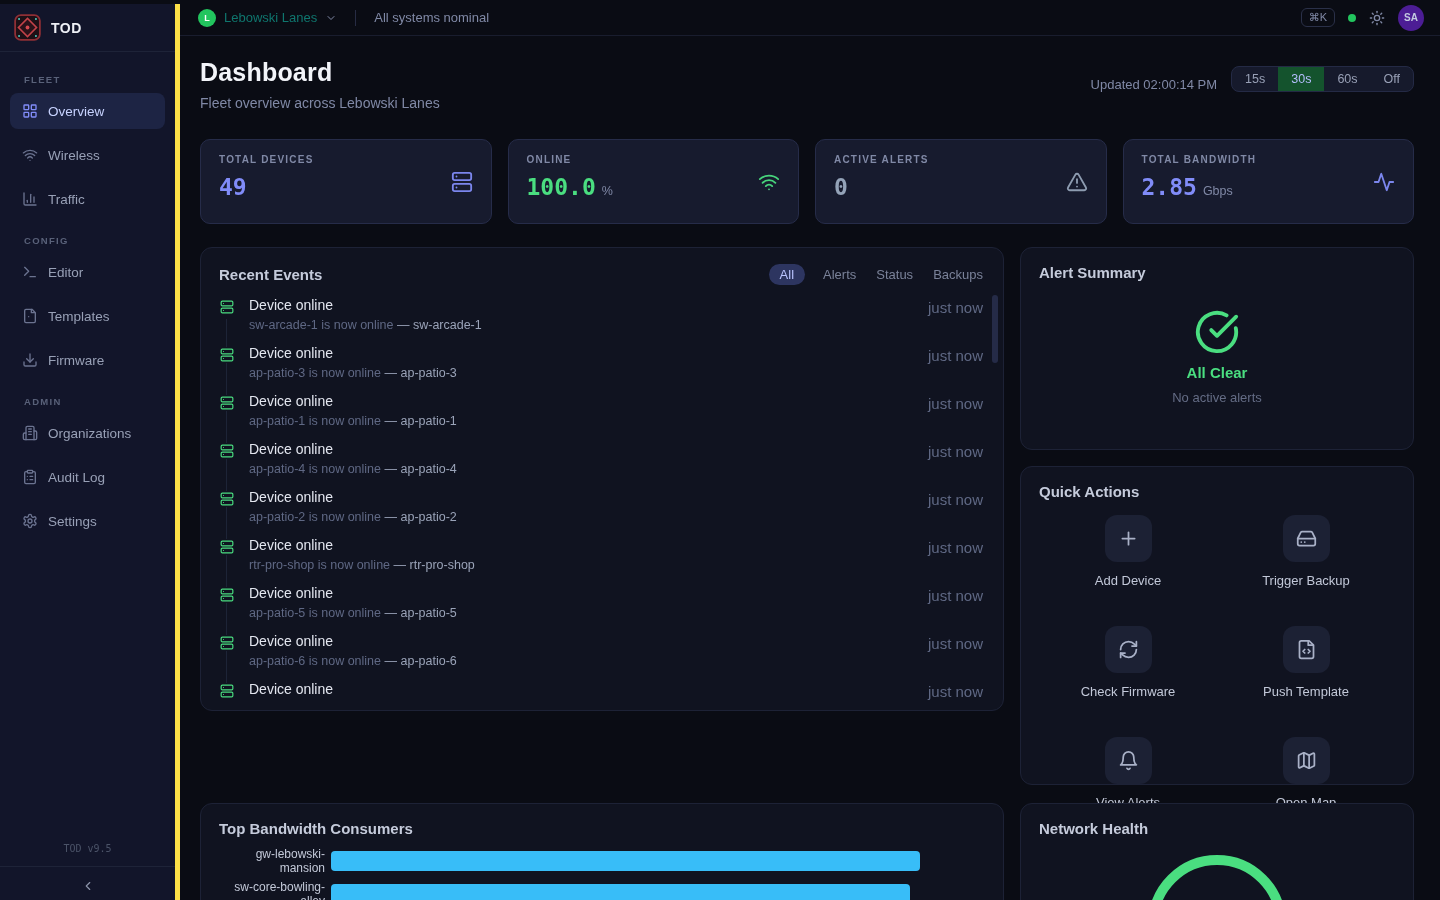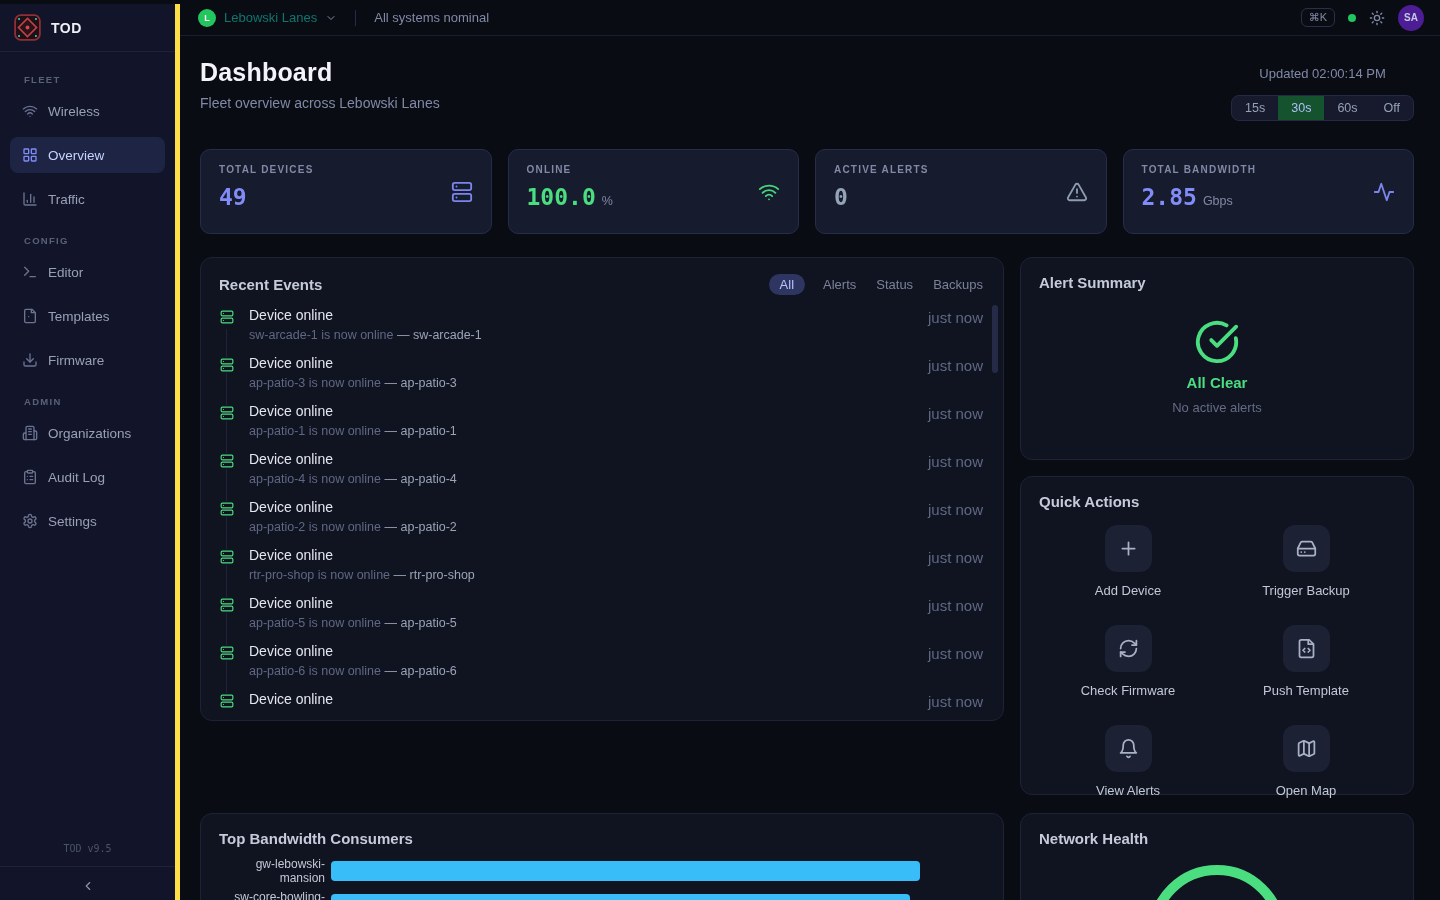--- a/index.html
+++ b/index.html
@@ -36,21 +36,21 @@
   .kbd-pill { border:1px solid #2a3048; border-radius:6px; padding:2px 7px; font-size:11px; color:#8089a6; cursor:pointer; }
   .status-dot { width:8px; height:8px; border-radius:50%; background:#22c55e; }
   .theme-btn { width:16px; height:16px; color:#8089a6; cursor:pointer; }
   .user-avatar { width:26px; height:26px; border-radius:50%; background:#4c1d95; color:#c3cae0; font-size:10px; font-weight:700; display:flex; align-items:center; justify-content:center; cursor:pointer; }
 
   
   .main { position:absolute; left:180px; top:36px; right:0; bottom:0; padding:22px 26px 0 20px; overflow:hidden; }
   .page-head { display:flex; align-items:flex-start; }
   .page-title { font-size:25px; font-weight:700; color:#f2f4f9; letter-spacing:.2px; }
   .page-sub { font-size:14px; color:#8089a6; margin-top:8px; }
-  .head-right { margin-left:auto; display:flex; align-items:center; gap:14px; margin-top:8px;flex-direction:column; }
+  .head-right { margin-left:auto; display:flex; align-items:flex-end; gap:14px; margin-top:8px; }
   .updated { font-size:13px; color:#8089a6; }
   .seg { display:flex; background:#161a2c; border:1px solid #242a45; border-radius:8px; overflow:hidden; }
   .seg-btn { font-size:12.5px; color:#98a0b6; padding:5px 13px; cursor:pointer; background:transparent; border:none; font-family:inherit; }
   .seg-btn.active { background:#14532d; color:#b4bdfc; }
 
   .stats-row { display:grid; grid-template-columns:repeat(4,1fr); gap:16px; margin-top:28px; }
   .stat-card { height:85px; background:#171b2e; border:1px solid #262c49; border-radius:10px; padding:14px 18px; position:relative; }
   .stat-label { font-size:10px; letter-spacing:1.2px; color:#8089a6; font-weight:700; }
   .stat-value-row { margin-top:9px; display:flex; align-items:baseline; gap:6px; }
   .stat-value { font-family:"DejaVu Sans Mono", monospace; font-size:23px; font-weight:700; }
@@ -79,21 +79,21 @@
 
   
   .right-col { display:flex; flex-direction:column; gap:16px; }
   .alert-panel { height:203px; display:flex; flex-direction:column; }
   .alert-body { flex:1; display:flex; flex-direction:column; align-items:center; justify-content:center; gap:9px; }
   .check-icon { width:46px; height:46px; color:#4ade80; }
   .all-clear { font-size:15px; font-weight:600; color:#4ade80; }
   .no-alerts { font-size:13px; color:#646c85; }
 
   .qa-panel { height:319px; }
-  .qa-grid { display:grid; grid-template-columns:1fr 1fr; margin-top:14px; row-gap:27px; }
+  .qa-grid { display:grid; grid-template-columns:1fr 1fr; margin-top:14px; row-gap:38px; }
   .qa-item { display:flex; flex-direction:column; align-items:center; cursor:pointer; }
   .qa-tile { width:47px; height:47px; border-radius:12px; background:#1c2134; display:flex; align-items:center; justify-content:center; }
   .qa-tile .icon { width:21px; height:21px; color:#a9b1c7; }
   .qa-label { margin-top:11px; font-size:13px; color:#c2c8d8; }
 
   
   .bottom-grid { display:grid; grid-template-columns:1fr 394px; gap:16px; margin-top:18px; align-items:start; }
   .bw-panel { height:240px; }
   .bw-rows { margin-top:13px; display:flex; flex-direction:column; gap:13px; }
   .bw-row { display:flex; align-items:center; height:20px; }
@@ -123,41 +123,41 @@
             <circle cx="4.5" cy="19.5" r="0.9" fill="#4fd1c5"></circle>
             <circle cx="19.5" cy="19.5" r="0.9" fill="#4fd1c5"></circle>
           </svg>
         </span>
       <span class="app-name">TOD</span>
     </div>
     <nav class="nav">
         <div class="nav-section">
     <div class="nav-label">FLEET</div>
     <div class="nav-items">
+            <div class="nav-item active">
+    <span class="nav-icon icon">
+                <svg viewBox="0 0 24 24" fill="none" stroke="currentColor" stroke-width="2" stroke-linecap="round" stroke-linejoin="round">
+                  <rect width="7" height="7" x="3" y="3" rx="1"></rect>
+                  <rect width="7" height="7" x="14" y="3" rx="1"></rect>
+                  <rect width="7" height="7" x="14" y="14" rx="1"></rect>
+                  <rect width="7" height="7" x="3" y="14" rx="1"></rect>
+                </svg>
+              </span>
+    <span class="nav-text">Overview</span>
+  </div>
             <div class="nav-item">
     <span class="nav-icon icon">
                 <svg viewBox="0 0 24 24" fill="none" stroke="currentColor" stroke-width="2" stroke-linecap="round" stroke-linejoin="round">
                   <path d="M12 20h.01"></path>
                   <path d="M2 8.82a15 15 0 0 1 20 0"></path>
                   <path d="M5 12.859a10 10 0 0 1 14 0"></path>
                   <path d="M8.5 16.429a5 5 0 0 1 7 0"></path>
                 </svg>
               </span>
     <span class="nav-text">Wireless</span>
-  </div>
-            <div class="nav-item active">
-    <span class="nav-icon icon">
-                <svg viewBox="0 0 24 24" fill="none" stroke="currentColor" stroke-width="2" stroke-linecap="round" stroke-linejoin="round">
-                  <rect width="7" height="7" x="3" y="3" rx="1"></rect>
-                  <rect width="7" height="7" x="14" y="3" rx="1"></rect>
-                  <rect width="7" height="7" x="14" y="14" rx="1"></rect>
-                  <rect width="7" height="7" x="3" y="14" rx="1"></rect>
-                </svg>
-              </span>
-    <span class="nav-text">Overview</span>
   </div>
             <div class="nav-item">
     <span class="nav-icon icon">
                 <svg viewBox="0 0 24 24" fill="none" stroke="currentColor" stroke-width="2" stroke-linecap="round" stroke-linejoin="round">
                   <path d="M3 3v16a2 2 0 0 0 2 2h16"></path>
                   <path d="M18 17V9"></path>
                   <path d="M13 17V5"></path>
                   <path d="M8 17v-3"></path>
                 </svg>
               </span>

